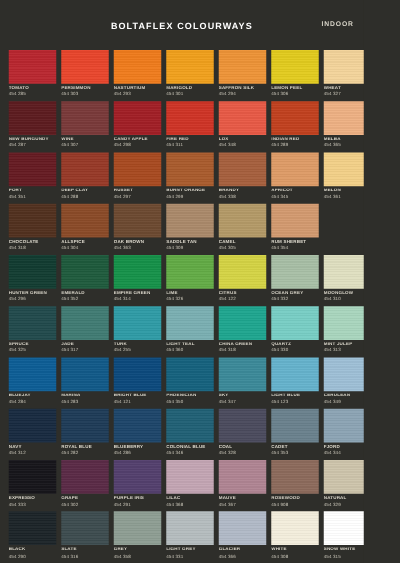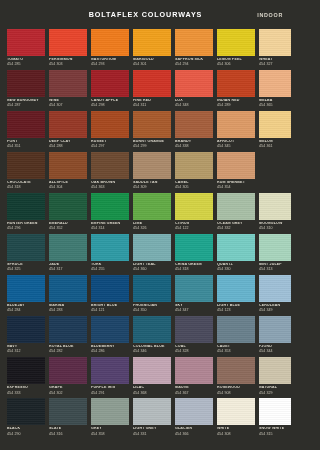--- a/index.html
+++ b/index.html
@@ -18,21 +18,21 @@
     position: relative;
     width: 291px;
     height: 450px;
     background: #2e2e2a;
     box-sizing: border-box;
   }
 
   
   .header {
     position: relative;
-    height: 29px;
+    height: 40px;
     display: flex;
     align-items: center;
     justify-content: center;
     padding: 0 8px;
     box-sizing: border-box;
   }
   .header-title {
     font-size: 7.2px;
     font-weight: bold;
     letter-spacing: 0.9px;

